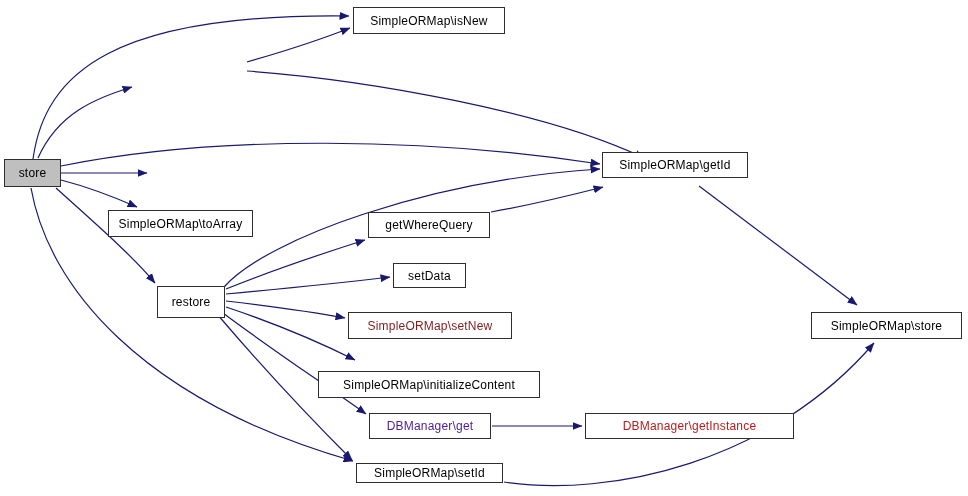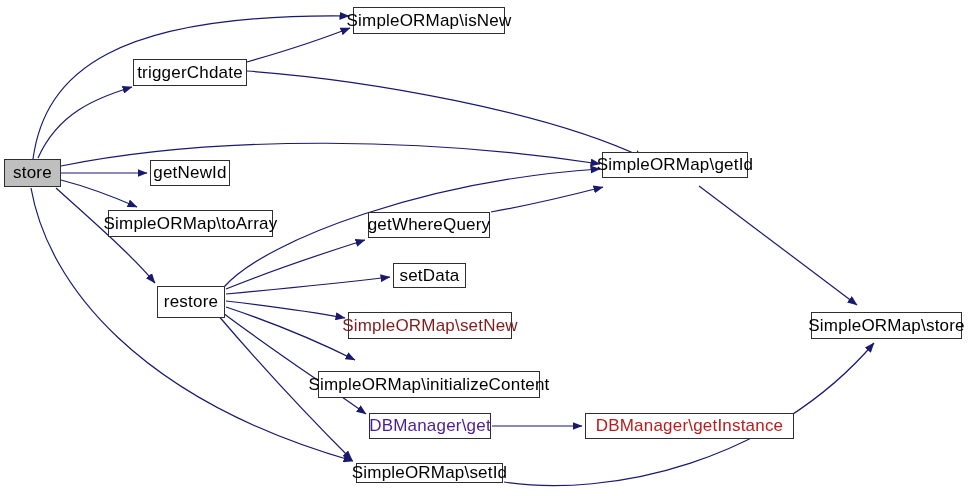--- a/index.html
+++ b/index.html
@@ -32,21 +32,21 @@
   .node {
     position: absolute;
     z-index: 2;
     box-sizing: border-box;
     display: flex;
     align-items: center;
     justify-content: center;
     background: #ffffff;
     border: 1px solid #2e2e2e;
     color: #000000;
-    font-size: 17px;
+    font-size: 12px;
     letter-spacing: 0.2px;
     white-space: nowrap;
     cursor: pointer;
     text-align: right;
   }
   .node.highlighted {
     background: #bfbfbf;
     cursor: default;
   }
 </style>
@@ -75,24 +75,22 @@
       <path d="M 226,301 C 268,306 312,312 345,318" class="edge" marker-end="url(#arrowhead)"></path>
       <path d="M 226,307 C 268,321 317,341 355,360" class="edge" marker-end="url(#arrowhead)"></path>
       <path d="M 223,313 C 268,347 327,386 366,414" class="edge" marker-end="url(#arrowhead)"></path>
       <path d="M 217,314 C 258,362 314,422 352,460" class="edge" marker-end="url(#arrowhead)"></path>
       <path d="M 491,212 C 530,205 568,196 603,187" class="edge" marker-end="url(#arrowhead)"></path>
       <path d="M 492,426 L 582,426" class="edge" marker-end="url(#arrowhead)"></path>
       <path d="M 699,186 L 857,305" class="edge" marker-end="url(#arrowhead)"></path>
       <path d="M 504,482 C 610,498 772,462 874,343" class="edge" marker-end="url(#arrowhead)"></path>
     </svg>
 <div class="node highlighted" style="left: 4px; top: 159px; width: 57px; height: 28px; border-color: rgb(46, 46, 46); color: rgb(0, 0, 0); background: rgb(191, 191, 191);">store</div>
-    <div class="node" style="left: 133px; top: 59px; width: 114px; height: 27px; border-color: rgb(46, 46, 46); color: rgb(0, 0, 0);">triggerChdate</div>
     <div class="node" style="left: 353px; top: 7px; width: 152px; height: 27px; border-color: rgb(46, 46, 46); color: rgb(0, 0, 0);">SimpleORMap\isNew</div>
-    <div class="node" style="left: 150px; top: 160px; width: 80px; height: 26px; border-color: rgb(46, 46, 46); color: rgb(0, 0, 0);">getNewId</div>
-    <div class="node" style="left: 108px; top: 210px; width: 165px; height: 27px; border-color: rgb(46, 46, 46); color: rgb(0, 0, 0);">SimpleORMap\toArray</div>
+    <div class="node" style="left: 108px; top: 210px; width: 145px; height: 27px; border-color: rgb(46, 46, 46); color: rgb(0, 0, 0);">SimpleORMap\toArray</div>
     <div class="node" style="left: 157px; top: 286px; width: 68px; height: 32px; border-color: rgb(46, 46, 46); color: rgb(0, 0, 0);">restore</div>
     <div class="node" style="left: 602px; top: 152px; width: 146px; height: 26px; border-color: rgb(46, 46, 46); color: rgb(0, 0, 0);">SimpleORMap\getId</div>
     <div class="node" style="left: 368px; top: 212px; width: 122px; height: 26px; border-color: rgb(46, 46, 46); color: rgb(0, 0, 0);">getWhereQuery</div>
     <div class="node" style="left: 393px; top: 263px; width: 73px; height: 25px; border-color: rgb(46, 46, 46); color: rgb(0, 0, 0);">setData</div>
     <div class="node" style="left: 348px; top: 312px; width: 164px; height: 27px; border-color: rgb(46, 46, 46); color: #7f1d1d;">SimpleORMap\setNew</div>
     <div class="node" style="left: 318px; top: 362px; width: 222px; height: 27px; border-color: rgb(46, 46, 46); color: rgb(0, 0, 0); margin-top: 9px;">SimpleORMap\initializeContent</div>
     <div class="node" style="left: 369px; top: 413px; width: 122px; height: 26px; border-color: rgb(46, 46, 46); color: #4c1d95;">DBManager\get</div>
     <div class="node" style="left: 585px; top: 413px; width: 209px; height: 26px; border-color: rgb(46, 46, 46); color: #b91c1c;">DBManager\getInstance</div>
     <div class="node" style="left: 356px; top: 463px; width: 147px; height: 20px; border-color: rgb(46, 46, 46); color: rgb(0, 0, 0);">SimpleORMap\setId</div>
     <div class="node" style="left: 811px; top: 312px; width: 151px; height: 27px; border-color: rgb(46, 46, 46); color: rgb(0, 0, 0);">SimpleORMap\store</div>

